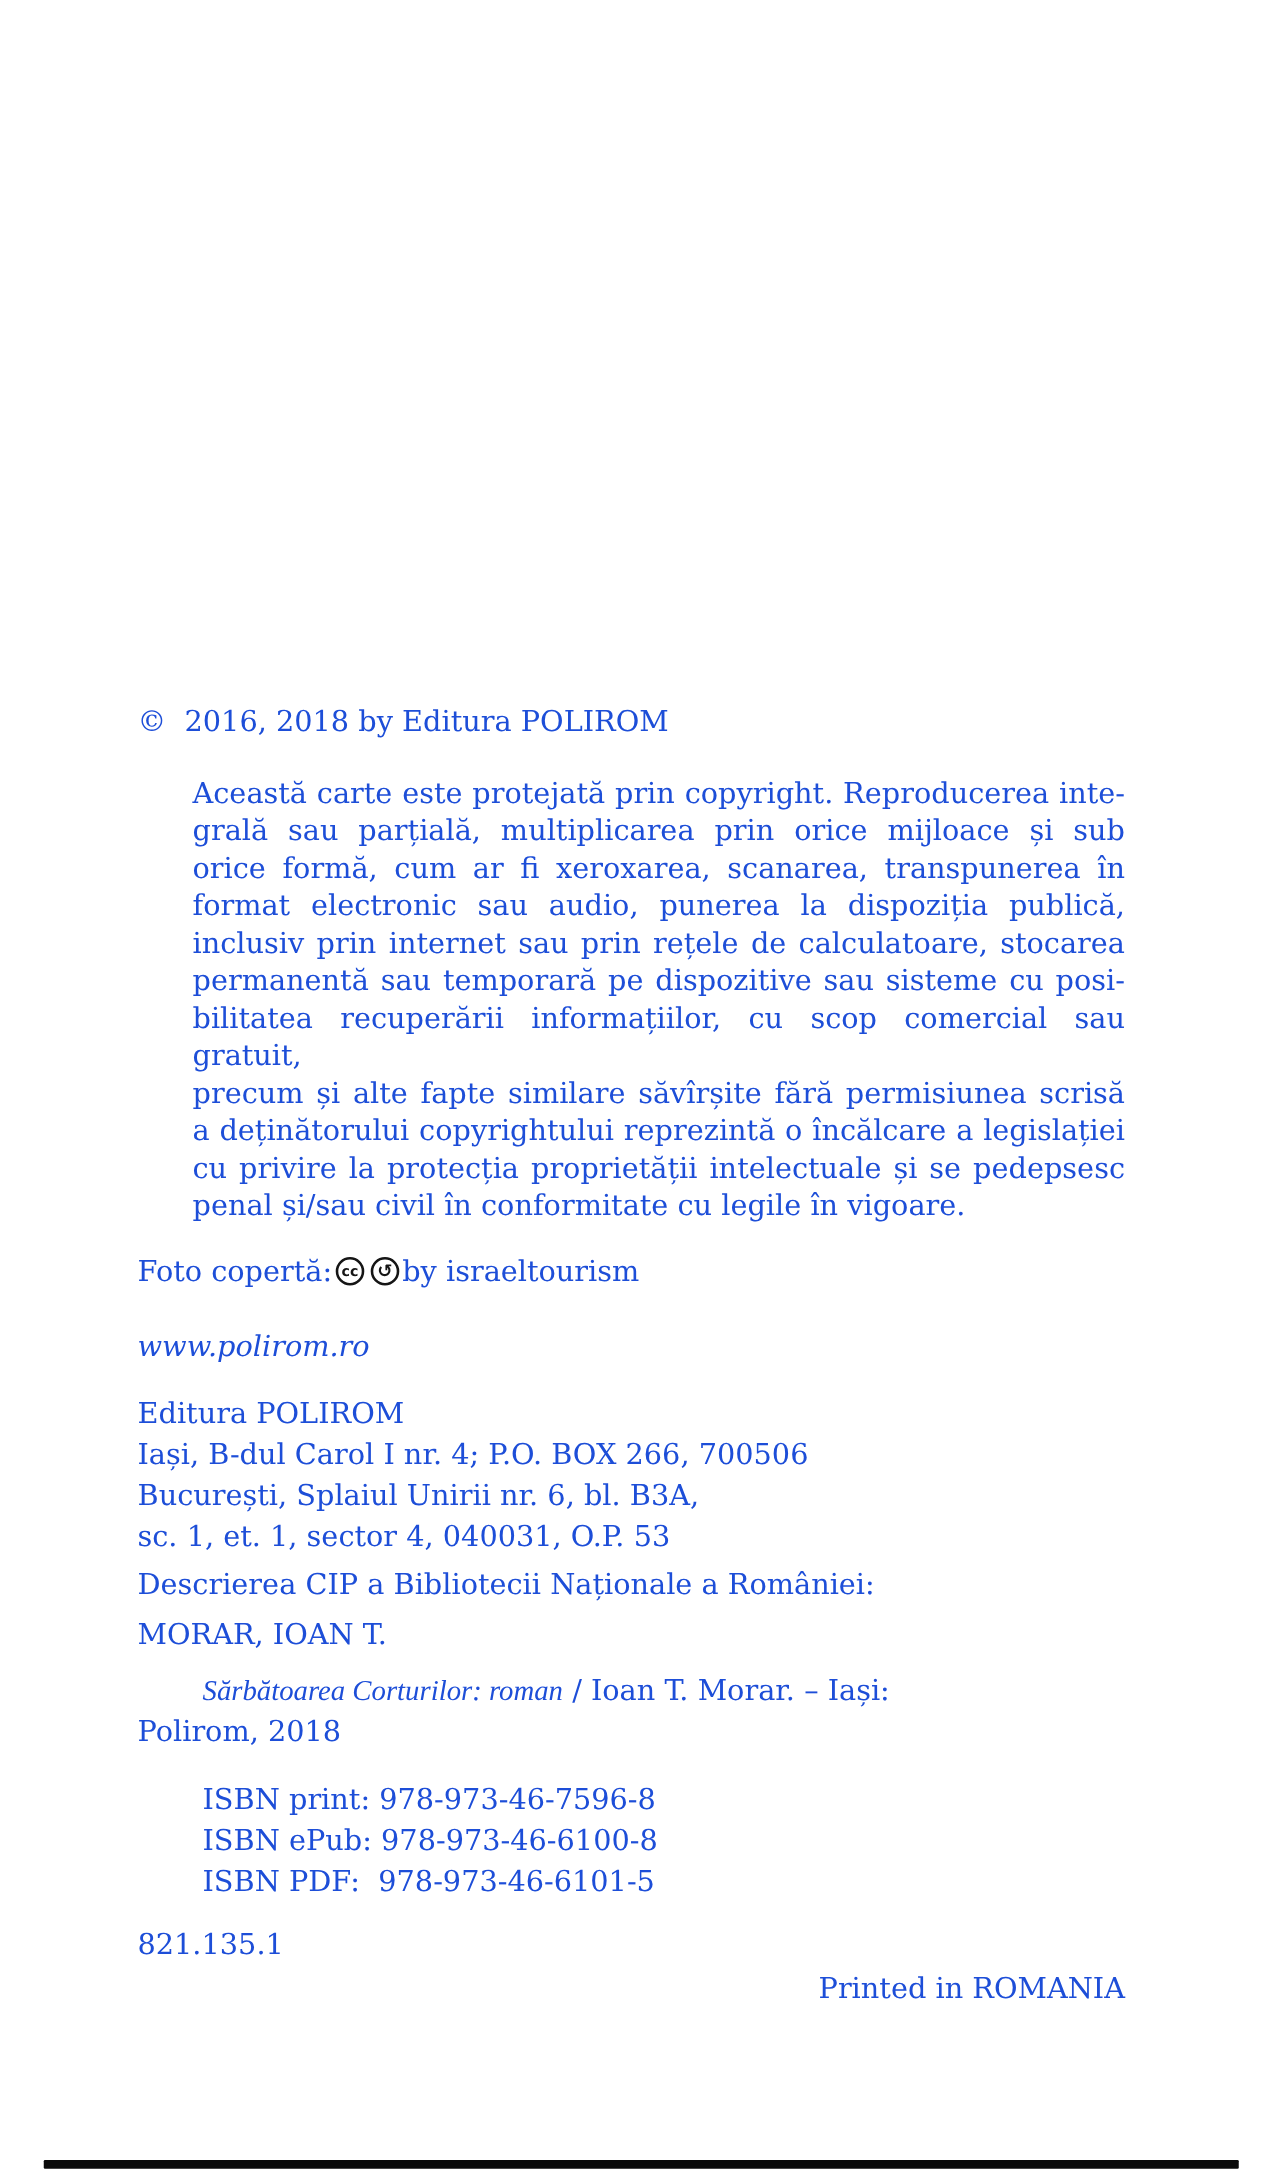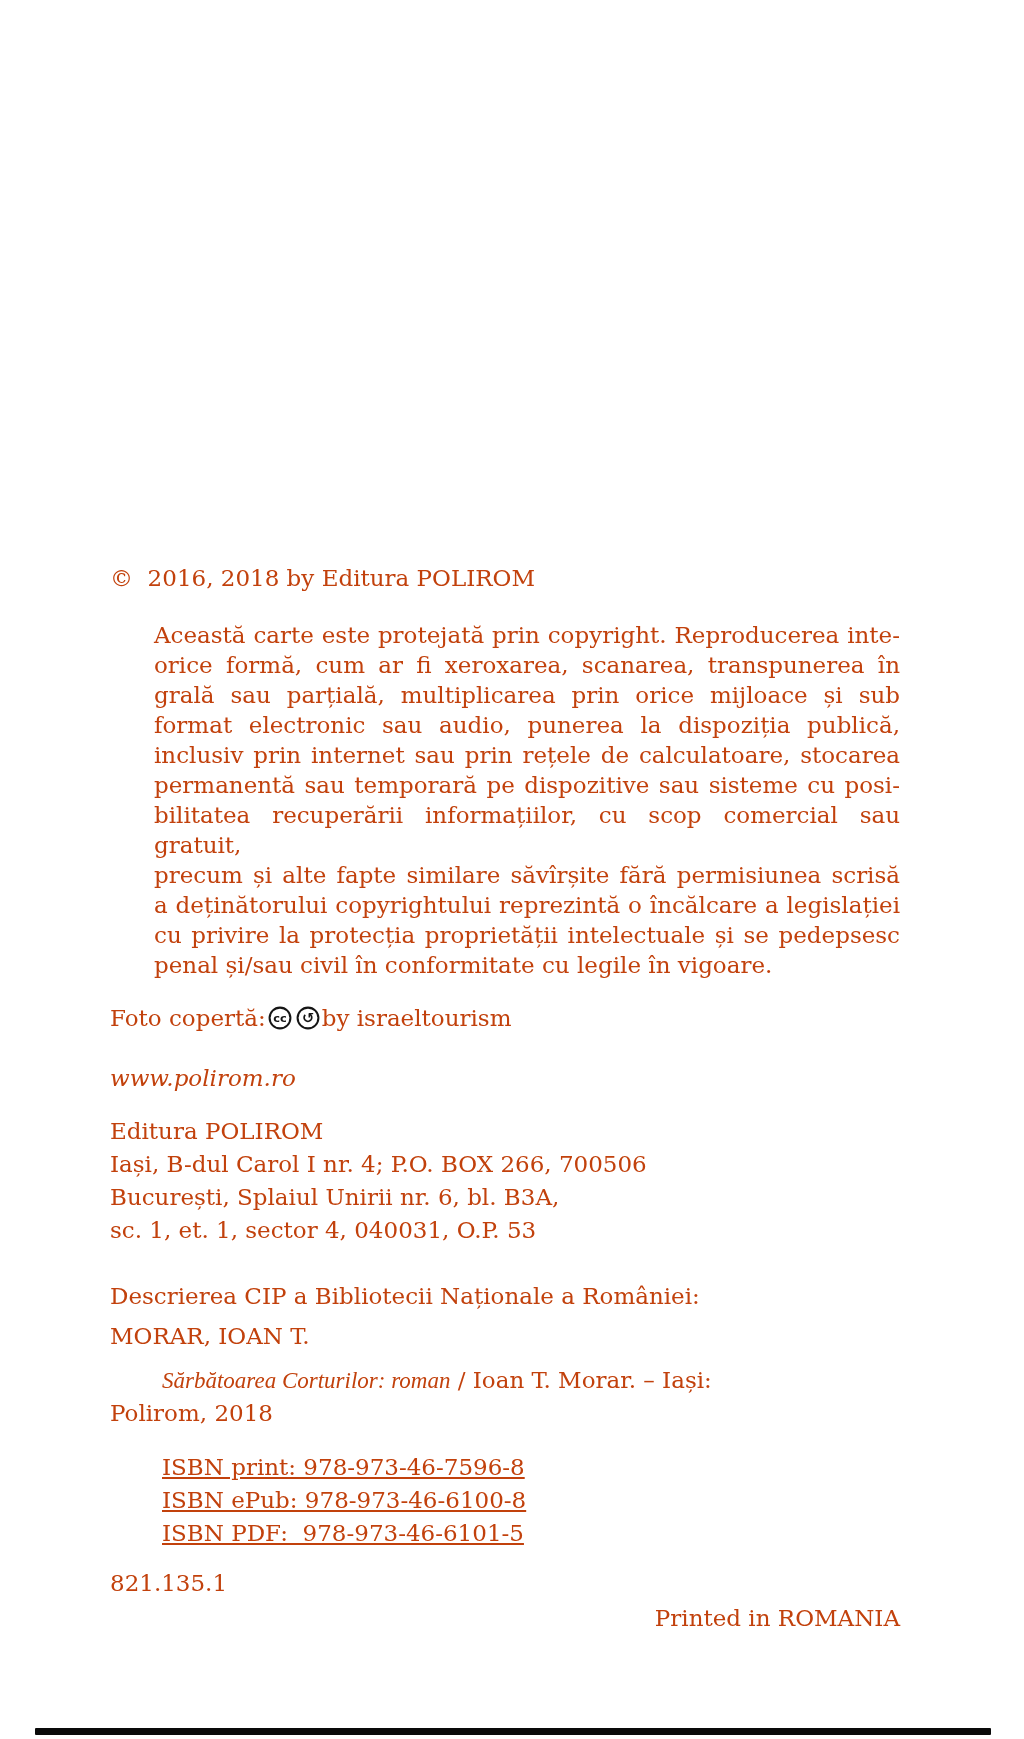--- a/index.html
+++ b/index.html
@@ -6,21 +6,21 @@
     margin: 0;
     padding: 0;
     background: #ffffff;
   }
   .page {
     position: relative;
     width: 996px;
     height: 1739px;
     background: #ffffff;
     font-family: "DejaVu Serif", serif;
-    color: #c2410c;
+    color: #1d4ed8;
     overflow: hidden;
   }
   .content {
     position: absolute;
     left: 110px;
     top: 563px;
     width: 790px;
     font-size: 23px;
     line-height: 30px;
   }
@@ -56,39 +56,39 @@
   .www-line {
     margin-top: 25px;
     font-style: italic;
     line-height: 30px;
   }
   .addr-block {
     margin-top: 22px;
     line-height: 33px;
   }
   .cip-heading {
-    margin-top: 34px;
+    margin-top: 6px;
     line-height: 30px;
   }
   .cip-author {
     margin-top: 10px;
     line-height: 30px;
   }
   .cip-entry {
     margin-top: 13px;
     line-height: 33px;
   }
   .indent {
     padding-left: 52px;
   }
   .isbn-block {
     margin-top: 21px;
     line-height: 33px;
   }
-  .isbn-line { white-space: pre-wrap; text-decoration: underline; }
+  .isbn-line { white-space: pre-wrap; }
   .udc-line {
     margin-top: 18px;
     line-height: 30px;
   }
   .printed-line {
     margin-top: 5px;
     line-height: 30px;
     text-align: right;
   }
   .italic { font-style: italic; font-family: Liberation Serif, serif; }
@@ -108,22 +108,22 @@
 </head>
 <body>
 
 <div class="page">
   <div class="content">
 
     <div class="copyright-line">©&nbsp; 2016, 2018 by Editura POLIROM</div>
 
     <div class="para">
       <div class="pline">Această carte este protejată prin copyright. Reproducerea inte-</div>
+      <div class="pline">grală sau parțială, multiplicarea prin orice mijloace și sub</div>
       <div class="pline">orice formă, cum ar fi xeroxarea, scanarea, transpunerea în</div>
-      <div class="pline">grală sau parțială, multiplicarea prin orice mijloace și sub</div>
       <div class="pline">format electronic sau audio, punerea la dispoziția publică,</div>
       <div class="pline">inclusiv prin internet sau prin rețele de calculatoare, stocarea</div>
       <div class="pline">permanentă sau temporară pe dispozitive sau sisteme cu posi-</div>
       <div class="pline">bilitatea recuperării informațiilor, cu scop comercial sau gratuit,</div>
       <div class="pline">precum și alte fapte similare săvîrșite fără permisiunea scrisă</div>
       <div class="pline">a deținătorului copyrightului reprezintă o încălcare a legislației</div>
       <div class="pline">cu privire la protecția proprietății intelectuale și se pedepsesc</div>
       <div class="pline last">penal și/sau civil în conformitate cu legile în vigoare.</div>
     </div>
 

